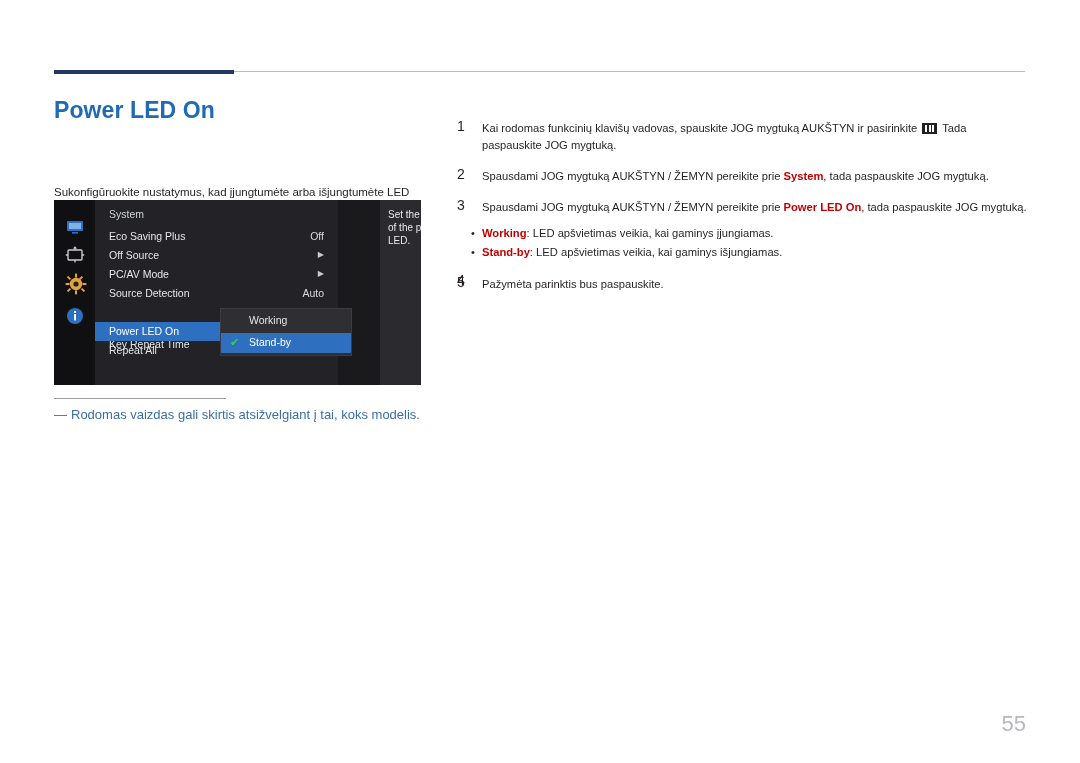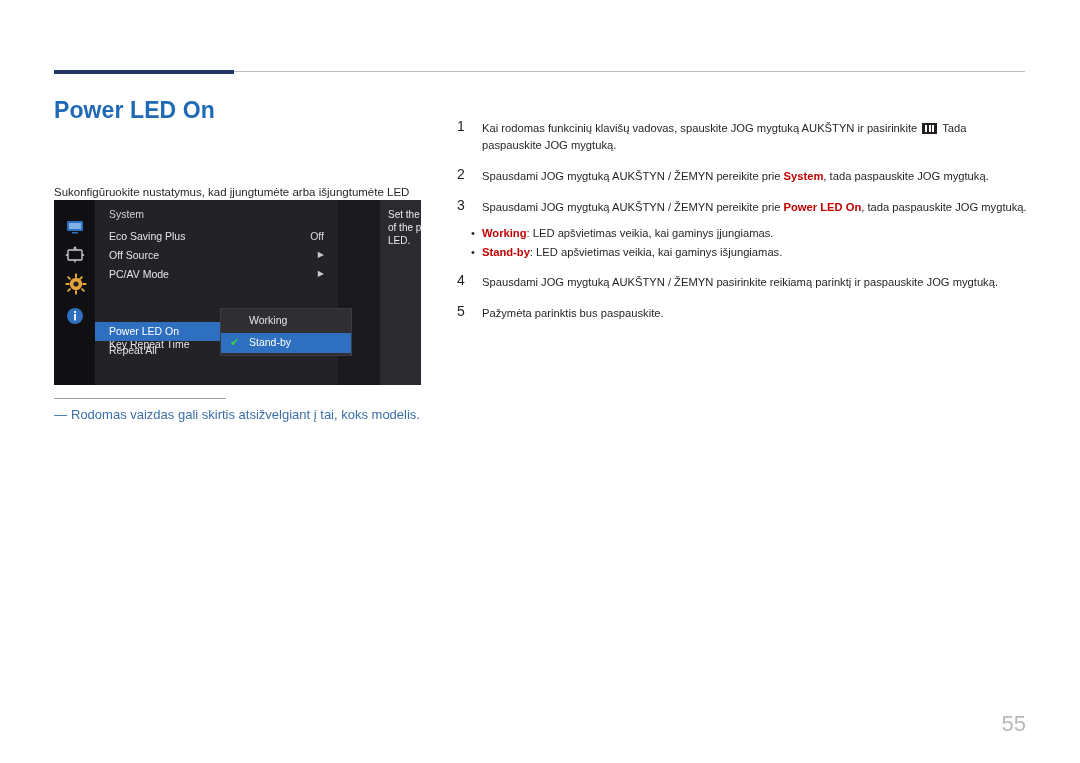--- a/index.html
+++ b/index.html
@@ -355,20 +355,24 @@
       <span class="val">Off</span>
     </div>
     <div class="osd-row" style="top:46px;">
       <span class="lbl">Off Source</span>
       <span class="arrow">▶</span>
     </div>
     <div class="osd-row" style="top:65px;">
       <span class="lbl">PC/AV Mode</span>
       <span class="arrow">▶</span>
     </div>
+    <div class="osd-row" style="top:84px;">
+      <span class="lbl">Source Detection</span>
+      <span class="val">Auto</span>
+    </div>
     <div class="osd-row" style="top:115px;margin-top:20px;">
       <span class="lbl">Key Repeat Time</span>
     </div>
     <div class="osd-row selected" style="top:122px;">
       <span class="lbl">Power LED On</span>
     </div>
     <div class="osd-row" style="top:141px;">
       <span class="lbl">Repeat All</span>
     </div>
   </div>
@@ -417,21 +421,20 @@
       <li>
         <span class="dot">•</span><span class="kw-red">Working</span><span>: LED apšvietimas veikia, kai gaminys įjungiamas.</span>
       </li>
       <li>
         <span class="dot">•</span><span class="kw-red">Stand-by</span><span>: LED apšvietimas veikia, kai gaminys išjungiamas.</span>
       </li>
     </ul>
 
     <div class="step">
       <span class="num">4</span>
-      <span>Spausdami JOG mygtuką AUKŠTYN / ŽEMYN pasirinkite reikiamą parinktį ir paspauskite JOG mygtuką.</span>
     </div>
 
     <div class="step">
       <span class="num">5</span>
       <span>Pažymėta parinktis bus paspauskite.</span>
     </div>
 
   </div>
 </div>
 

